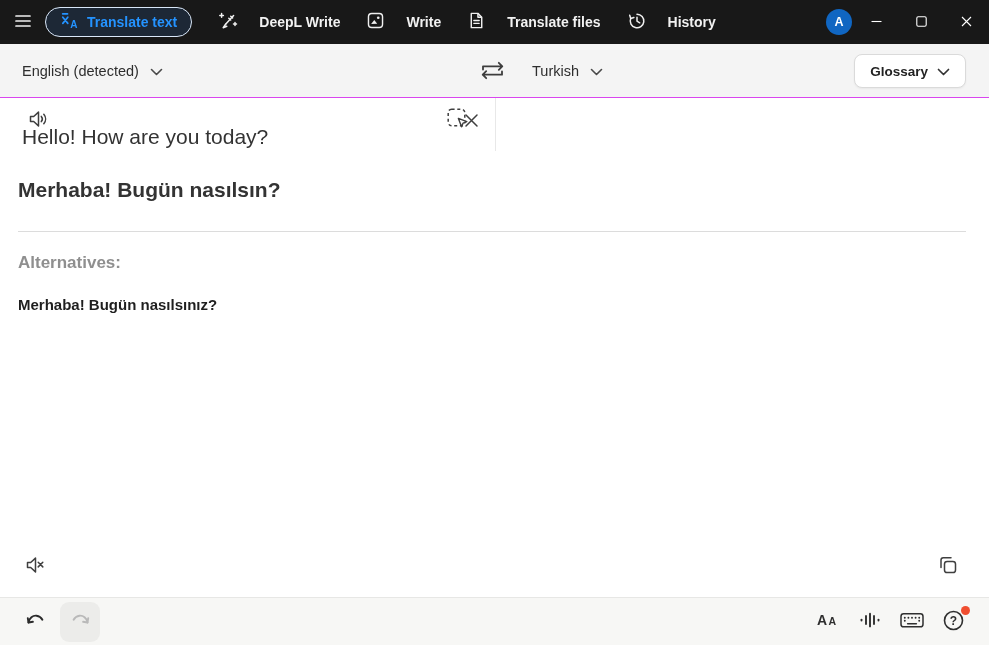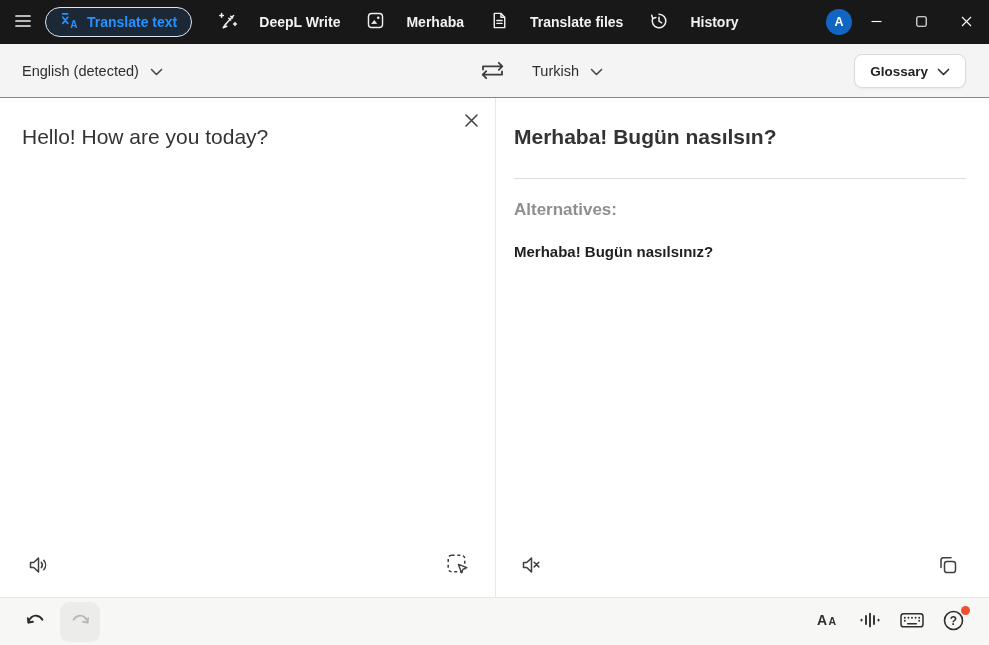--- a/index.html
+++ b/index.html
@@ -30,21 +30,21 @@
                cursor:pointer;padding:0;}
   .lang-source{left:22px;}
   .lang-target{left:532px;}
   .swap-btn{position:absolute;left:477px;top:14px;background:none;border:none;cursor:pointer;padding:0;}
   .glossary-btn{position:absolute;right:23px;top:10px;height:34px;padding:16px 15px;background:#fff;
                 border:1px solid #dadada;border-radius:8px;display:flex;align-items:center;gap:9px;
                 font-family:inherit;font-size:13.5px;font-weight:bold;color:#222;cursor:pointer;
                 box-shadow:0 1px 2px rgba(0,0,0,.05);}
 
   
-  .main{position:absolute;top:98px;left:0;right:0;bottom:48px;display:flex;background:#fff;}
+  .main{position:absolute;top:98px;left:0;right:0;bottom:48px;display:flex;background:#fff;flex-direction:column;}
   .pane{position:relative;box-sizing:border-box;}
   .pane-left{width:496px;border-right:1px solid #e8e8e8;}
   .pane-right{flex:1;font-weight:bold;}
   .src-text{margin:25px 56px 0 22px;font-size:21px;line-height:28px;color:#333;cursor:text;}
   .tgt-text{margin:25px 23px 0 18px;font-size:21px;line-height:28px;color:#333;}
   .clear-btn{position:absolute;top:13px;right:13px;width:22px;height:22px;background:none;border:none;
              display:flex;align-items:center;justify-content:center;cursor:pointer;padding:0;}
   .alt-divider{margin:27px 23px 0 18px;border:none;border-top:1px solid #dcdcdc;height:0;}
   .alt-label{margin:21px 23px 0 18px;font-size:17px;color:#8f8f8f;}
   .alt-text{margin:23px 23px 0 18px;font-size:15px;color:#1f1f1f;cursor:pointer;}
@@ -105,21 +105,21 @@
     </button>
 
     <button class="tab">
       <span>
         <svg width="19" height="19" viewBox="0 0 20 20" fill="none" stroke="#f0f0f0" stroke-width="1.5">
           <rect x="2.6" y="2.6" width="14.8" height="14.8" rx="3.4"></rect>
           <circle cx="12.9" cy="7.1" r="1.4" fill="#f0f0f0" stroke="none"></circle>
           <path d="M5.4 13.6l3.3-4.1 3.1 3.9z" fill="#f0f0f0" stroke="none"></path>
         </svg>
       </span>
-      <span>Merhaba</span>
+      <span>Write</span>
     </button>
 
     <button class="tab">
       <span>
         <svg width="19" height="19" viewBox="0 0 20 20" fill="none" stroke="#f0f0f0" stroke-width="1.5" stroke-linejoin="round">
           <path d="M4.5 2.5h7l4 4v11h-11z"></path>
           <path d="M11.5 2.5v4h4"></path>
           <path d="M7.2 10h5.6M7.2 13h5.6" stroke-linecap="round"></path>
         </svg>
       </span>

